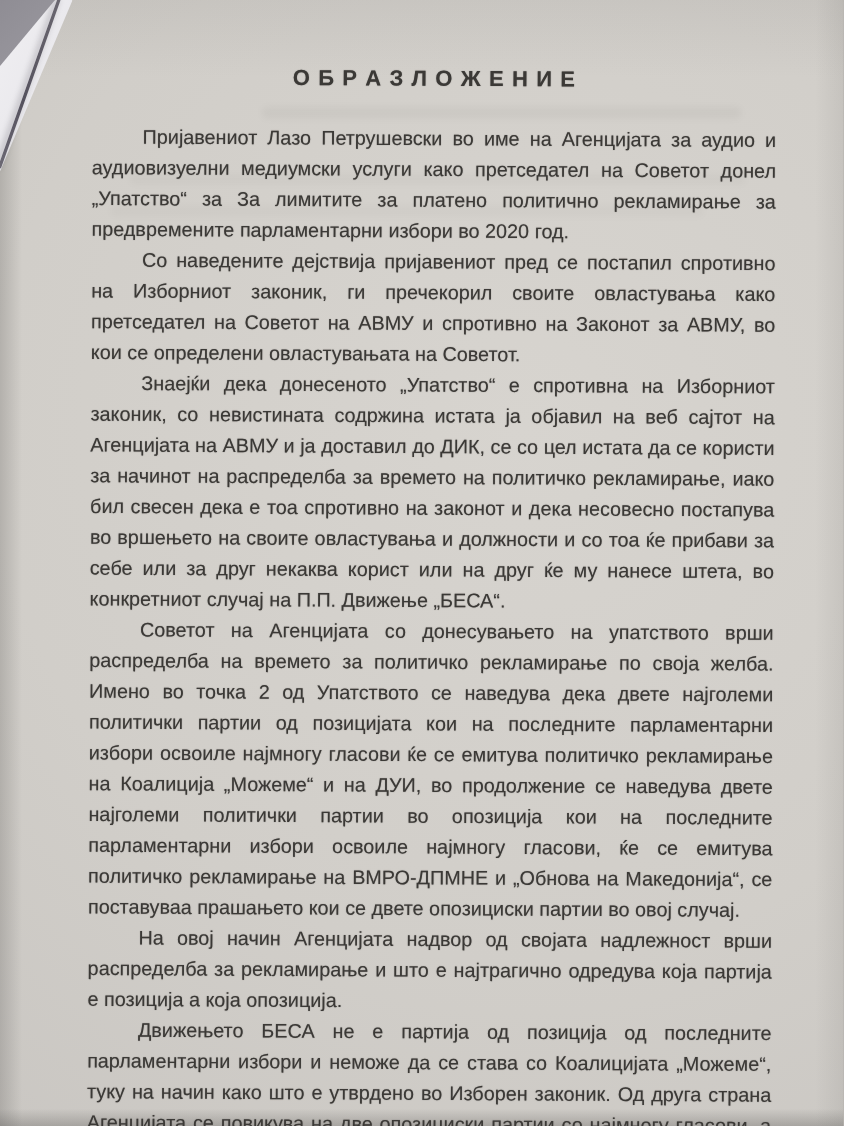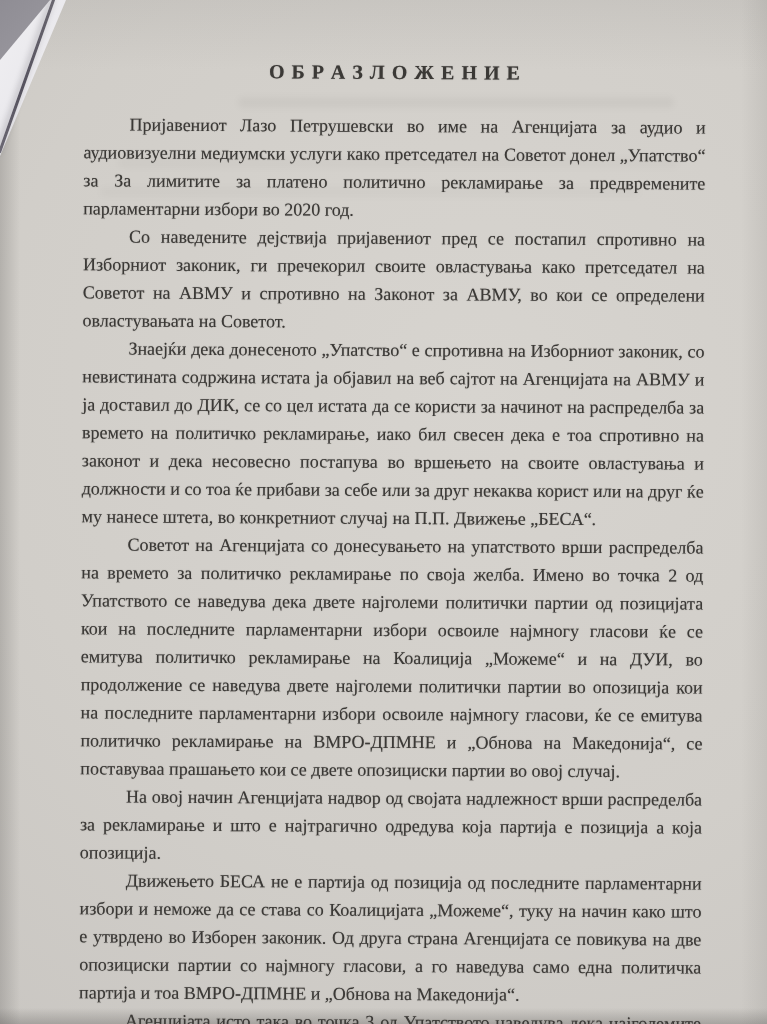--- a/index.html
+++ b/index.html
@@ -6,21 +6,21 @@
     margin: 0;
     padding: 0;
     background: #9a9896;
   }
   .photo {
     position: relative;
     width: 767px;
     height: 1024px;
     overflow: hidden;
     background: #cfccc7;
-    font-family: Liberation Serif, serif;
+    font-family: Liberation Sans, sans-serif;
   }
   
   .page {
     position: absolute;
     inset: 0;
     background:
       linear-gradient(90deg, rgba(62,60,58,0.20) 0px, rgba(62,60,58,0) 20px),
       linear-gradient(270deg, rgba(88,86,84,0.10) 0px, rgba(88,86,84,0) 26px),
       linear-gradient(0deg, rgba(58,56,54,0.26) 0px, rgba(58,56,54,0) 16px),
       linear-gradient(180deg, rgba(128,126,124,0.12) 0px, rgba(128,126,124,0) 70px),

